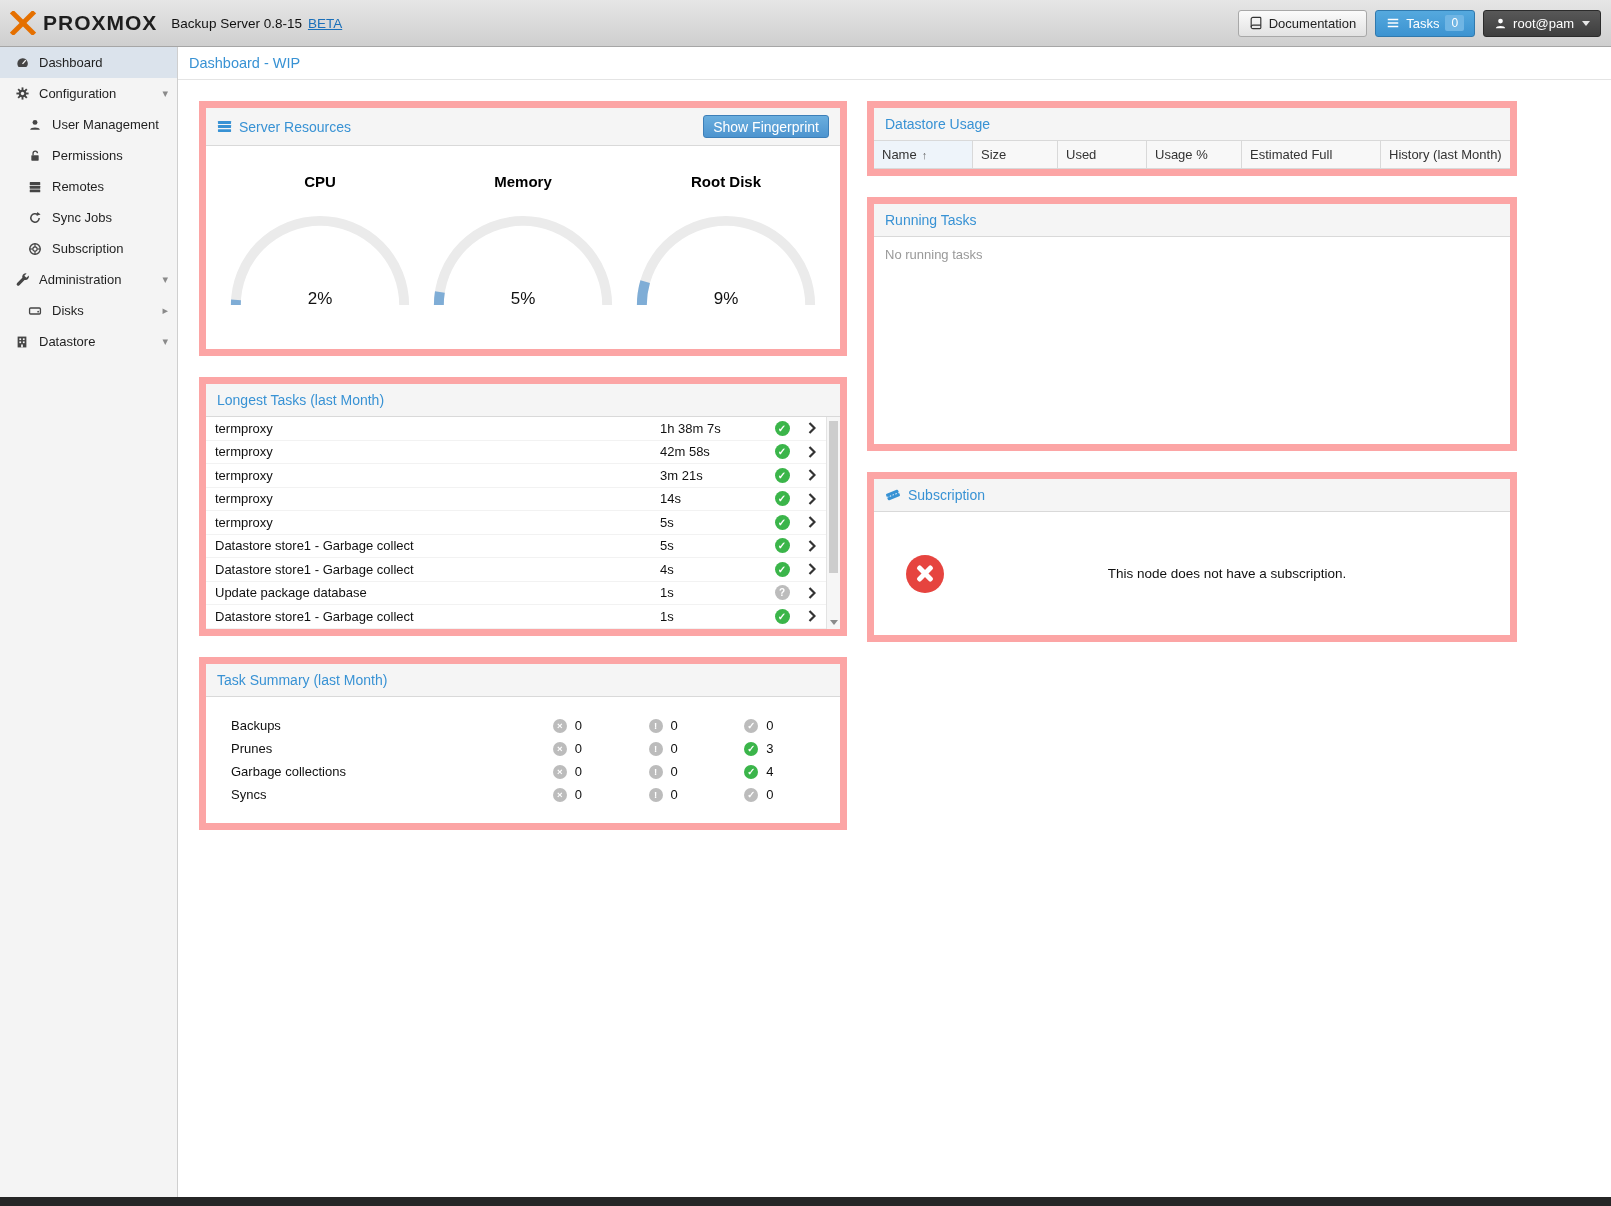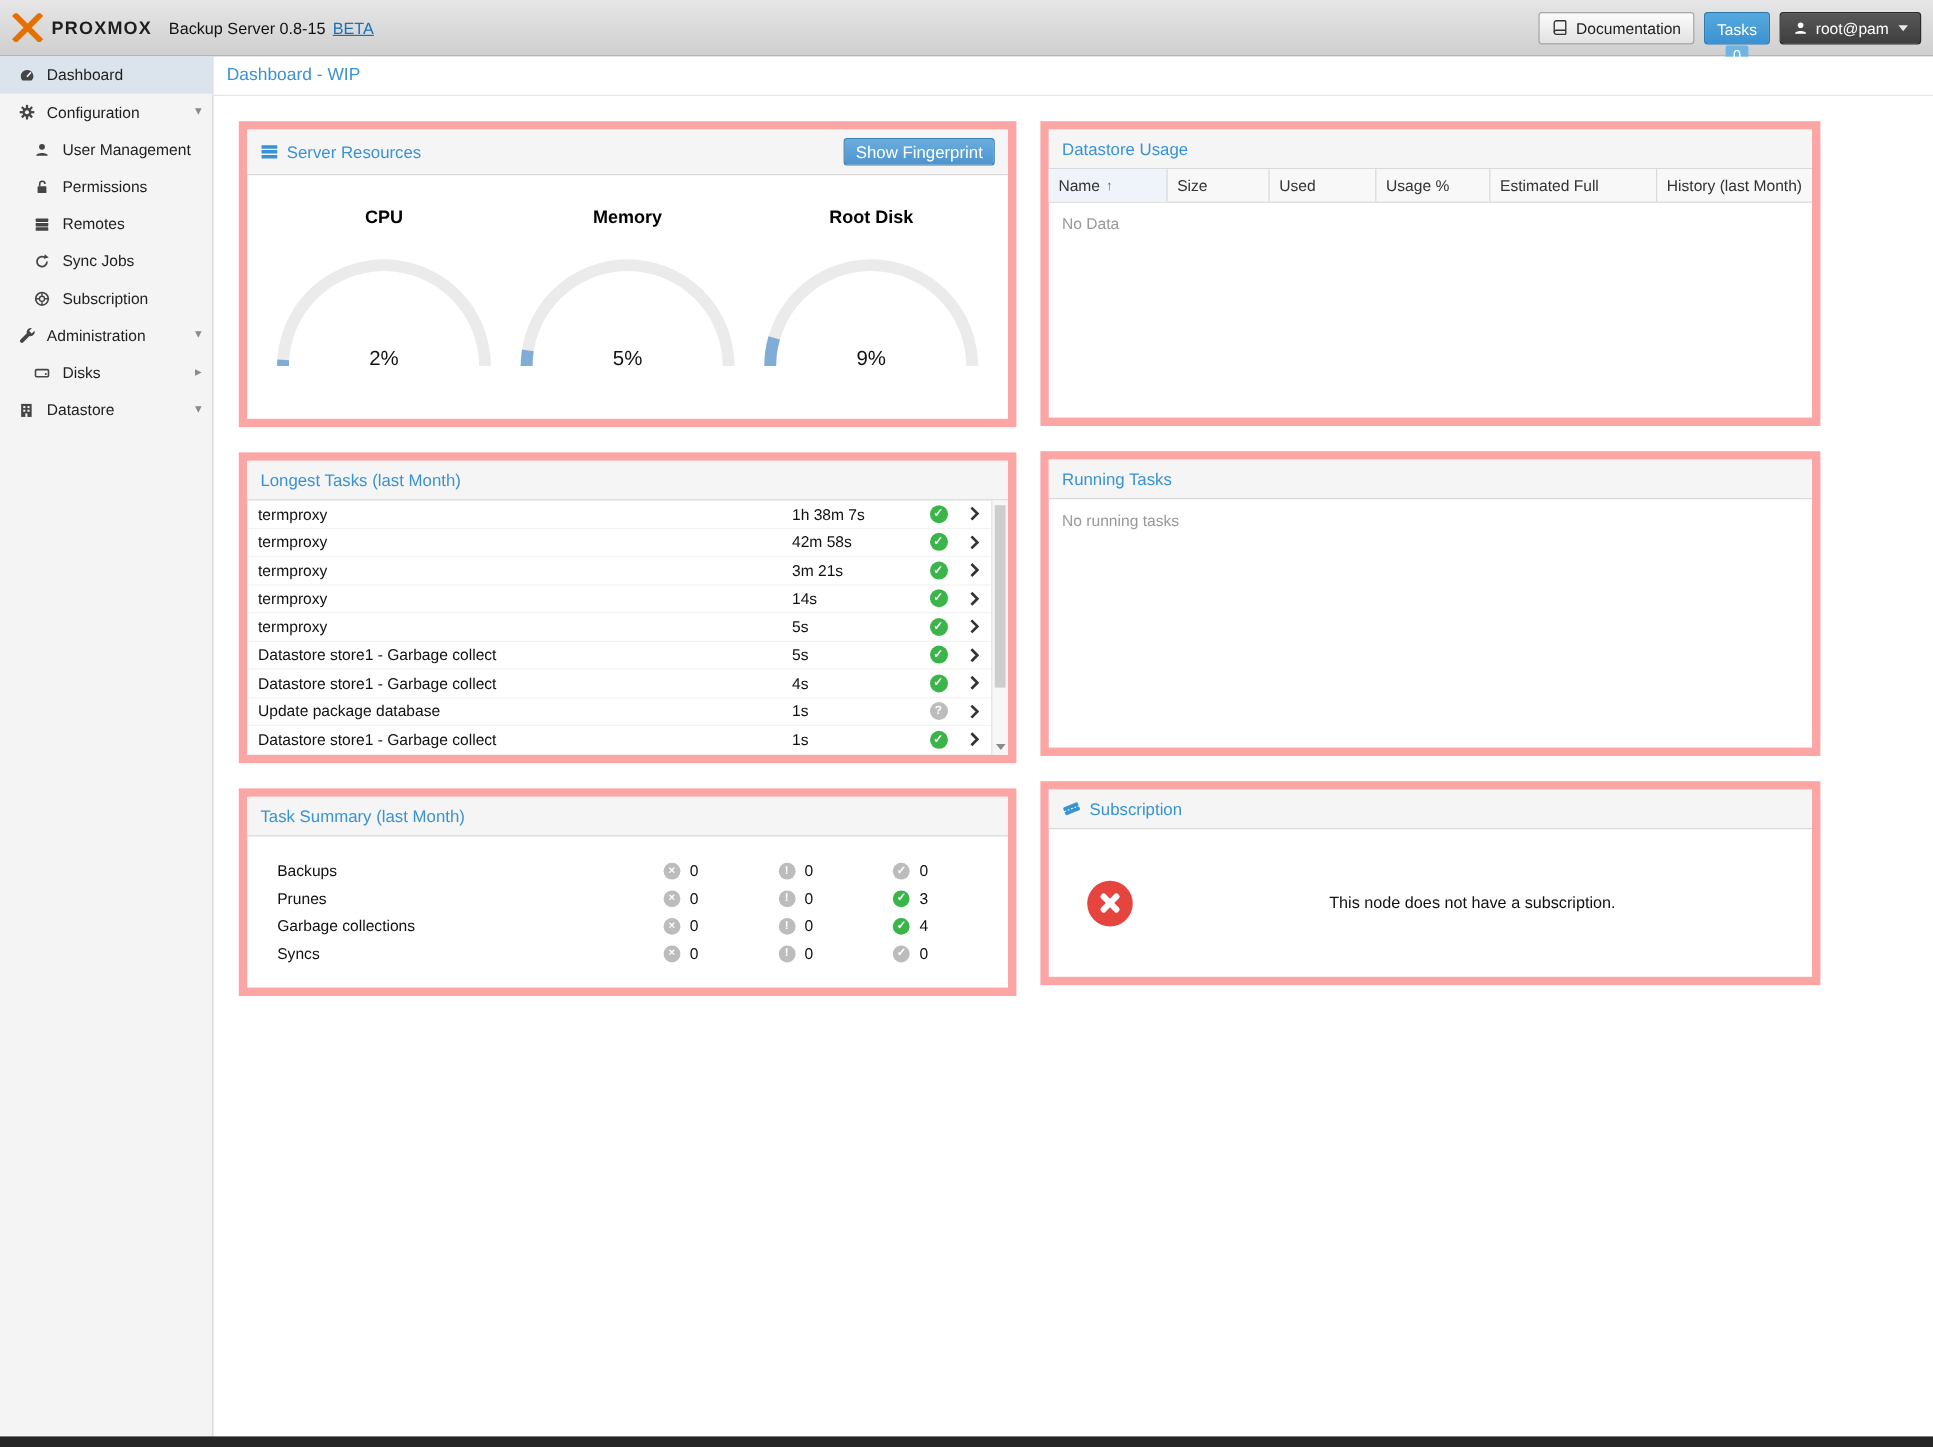--- a/index.html
+++ b/index.html
@@ -7,28 +7,28 @@
     --error-red:#e6443f; --brand-orange:#e57000; --gauge-blue:#7fadd6;
   }
   *{box-sizing:border-box;margin:0;padding:0;}
   body{margin:0;font-family:"Liberation Sans",sans-serif;background:#fff;}
   .app{width:1611px;height:1206px;display:flex;flex-direction:column;overflow:hidden;background:#fff;}
 
   
   .topbar{height:47px;flex:0 0 47px;display:flex;align-items:center;padding:0 10px;
     background:linear-gradient(#e6e6e6,#cfcfcf);border-bottom:1px solid #a6a6a6;}
   .logo{display:flex;align-items:center;gap:7px;}
-  .wordmark{font-size:15px;font-weight:bold;letter-spacing:1px;color:#1e1e1e;}
+  .wordmark{font-size:21px;font-weight:bold;letter-spacing:1px;color:#1e1e1e;}
   .version{margin-left:14px;font-size:13.5px;color:#111;}
   .beta-link{margin-left:6px;color:#1a6fb9;text-decoration:underline;font-size:13.5px;cursor:pointer;}
   .topbar-right{margin-left:auto;display:flex;align-items:center;gap:8px;}
   .tb-btn{height:27px;display:inline-flex;align-items:center;gap:6px;padding:0 10px;border-radius:3px;
     font-size:13px;cursor:pointer;white-space:nowrap;}
   .btn-doc{background:linear-gradient(#fbfbfb,#e2e2e2);border:1px solid #a8a8a8;color:#222;}
-  .btn-tasks{background:linear-gradient(#55a9de,#3c93d1);border:1px solid #3079ad;color:#fff;flex-direction:column;}
+  .btn-tasks{background:linear-gradient(#55a9de,#3c93d1);border:1px solid #3079ad;color:#fff;}
   .tasks-badge{background:#6fb5e4;border-radius:2px;padding:1px 6px;font-size:12px;color:#fff;}
   .btn-user{background:linear-gradient(#585858,#3e3e3e);border:1px solid #2b2b2b;color:#fff;}
   .caret-down-white{width:0;height:0;border-left:4px solid transparent;border-right:4px solid transparent;
     border-top:5px solid #e8e8e8;margin-left:2px;}
 
   
   .body-row{flex:1;display:flex;overflow:hidden;}
   .sidebar{width:178px;flex:0 0 178px;background:#f4f4f4;border-right:1px solid #cfcfcf;}
   .side-item{height:31px;display:flex;align-items:center;padding:0 9px 0 13px;font-size:13px;color:#1f1f1f;cursor:pointer;}
   .side-item .s-icon{width:18px;margin-right:8px;display:flex;justify-content:center;align-items:center;}
@@ -571,23 +571,20 @@
               <div class="du-th">
                   <span>Usage %</span>
                 </div>
               <div class="du-th">
                   <span>Estimated Full</span>
                 </div>
               <div class="du-th">
                   <span>History (last Month)</span>
                 </div>
             </div>
-            <div class="du-body">
-              <div class="empty-text">No Data</div>
-            </div>
           </section>
 
           <section class="panel">
             <div class="panel-hd">
               <span>Running Tasks</span>
             </div>
             <div class="rt-body">
               <div class="empty-text">No running tasks</div>
             </div>
           </section>

